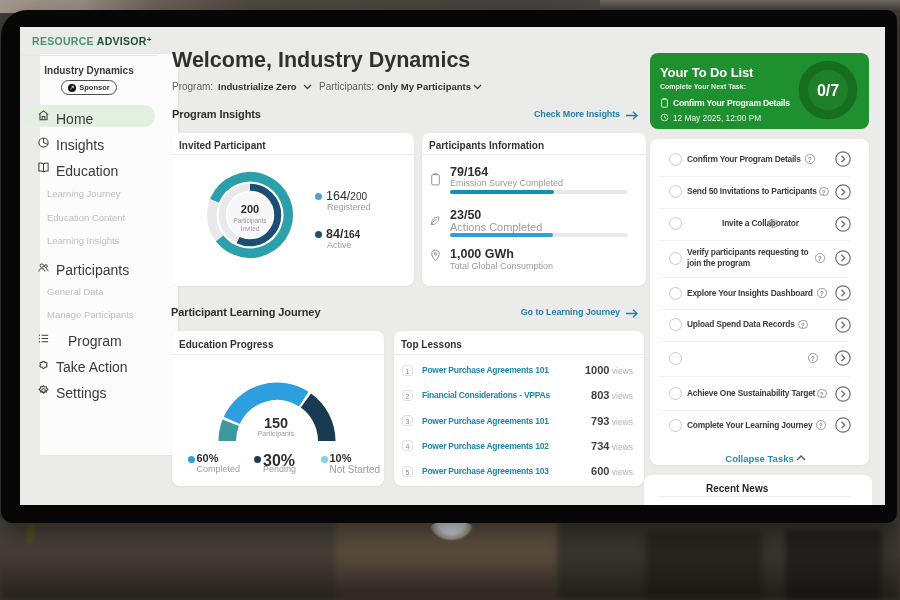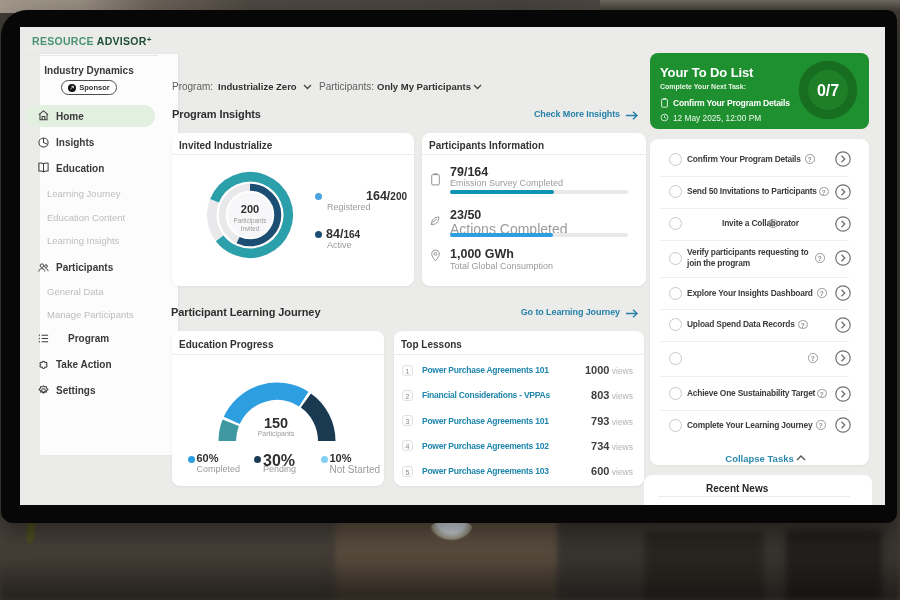--- a/index.html
+++ b/index.html
@@ -11,21 +11,21 @@
     background:linear-gradient(90deg,#a0968a 0%,#958b7f 9%,#6a6158 17%,#4d4741 28%,#46413c 58%,#544e48 82%,#3a3632 100%); }
   #botband { left:0; top:518px; width:900px; height:82px; background:linear-gradient(180deg,#48423b 0%,#433d36 40%,#37322c 100%); }
   .bgpatch { filter:blur(3px); }
   
   #bezel { left:1px; top:10px; width:896px; height:513px; background:#070707;
     border-radius:26px 10px 10px 12px; box-shadow:0 10px 22px rgba(0,0,0,.4); }
   #screen { left:20px; top:27px; width:865px; height:478px; background:#ebebea; overflow:hidden; }
   
   #sidebar { left:20px; top:27px; width:138px; height:401px; background:#fcfcfc; border-radius:0 0 6px 0;
     box-shadow:1px 0 3px rgba(0,0,0,.05); }
-  .navlabel { font-weight:bold; font-size:10px; color:#3a3a3a; }
+  .navlabel { font-weight:normal; font-size:14px; color:#3a3a3a; }
   .navsub { font-size:9.5px; color:#bdbdbd; }
   .navicon { position:absolute; left:17px; width:13px; height:13px; color:#3d3d3d; }
   
   .card { position:absolute; background:#fff; border-radius:8px; box-shadow:0 1px 3px rgba(0,0,0,.05); }
   .cardhead { position:absolute; font-size:10px; font-weight:bold; color:#323232; }
   .carddiv { position:absolute; height:1px; background:#ececec; }
   .seclabel { position:absolute; font-size:11px; font-weight:bold; color:#2f2f2f; letter-spacing:-.1px; }
   .link { position:absolute; font-size:9px; font-weight:bold; color:#2681a8; letter-spacing:-.1px; }
   .gray { color:#9b9b9b; }
   .lchip { left:382px; width:11px; height:11px; border:1px solid #e2e2e2; border-radius:3px; background:#fcfcfc; font-size:7px; color:#8a8a8a; text-align:center; line-height:11px; }
@@ -107,51 +107,52 @@
     <svg class="navicon" style="top:330.5px;" viewBox="0 0 24 24" fill="none" stroke="currentColor" stroke-width="1.9">
         <path d="M10 4 c.8-1.6 3.2-1.6 4 0 l.6 1.4 1.6-.3 c1.8-.3 3 1.8 1.9 3.2 l-1 1.2 1 1.2 c1.1 1.4-.1 3.5-1.9 3.2 l-1.6-.3 -.6 1.4 c-.8 1.6-3.2 1.6-4 0 l-.6-1.4 -1.6.3 c-1.8.3-3-1.8-1.9-3.2 l1-1.2 -1-1.2 c-1.1-1.4.1-3.5 1.9-3.2 l1.6.3 Z" transform="translate(0 3)"></path>
       </svg>
     <div class="abs navlabel" style="left:36px;top:332px;">Take Action</div>
     <svg class="navicon" style="top:356.5px;" viewBox="0 0 24 24" fill="none" stroke="currentColor" stroke-width="1.9">
         <circle cx="12" cy="12" r="3.4"></circle>
         <path d="M12 3.2 l2 2.4 3-.8 .8 3 2.4 2.2 -2.4 2.2 -.8 3 -3-.8 -2 2.4 -2-2.4 -3 .8 -.8-3 -2.4-2.2 2.4-2.2 .8-3 3 .8 Z"></path>
       </svg>
     <div class="abs navlabel" style="left:36px;top:358px;">Settings</div>
 
+    <div class="abs" style="left:152px;top:21px;font-size:21.5px;font-weight:bold;color:#303030;letter-spacing:0;">Welcome, Industry Dynamics</div>
     <div class="abs" style="left:152px;top:54px;font-size:10px;color:#5f5f5f;">Program:</div>
     <div class="abs" style="left:198px;top:54px;font-size:9.5px;font-weight:bold;color:#303030;">Industrialize Zero</div>
     <svg class="abs" style="left:283px;top:57px;" width="9" height="6" viewBox="0 0 9 6">
         <path d="M1 1 L4.5 4.5 L8 1" stroke="#444" stroke-width="1.3" fill="none"></path>
       </svg>
     <div class="abs" style="left:299px;top:54px;font-size:10px;color:#5f5f5f;">Participants:</div>
     <div class="abs" style="left:357px;top:54px;font-size:9.5px;font-weight:bold;color:#303030;">Only My Participants</div>
     <svg class="abs" style="left:453px;top:57px;" width="9" height="6" viewBox="0 0 9 6">
         <path d="M1 1 L4.5 4.5 L8 1" stroke="#444" stroke-width="1.3" fill="none"></path>
       </svg>
     <div class="abs seclabel" style="left:152px;top:81px;">Program Insights</div>
     <div class="abs link" style="left:378px;top:82px;width:222px;text-align:right;">Check More Insights</div>
     <svg class="abs" style="left:606px;top:84px;" width="13" height="9" viewBox="0 0 13 9">
         <path d="M0 4.5 H11 M7 .8 L11 4.5 L7 8.2" stroke="#2681a8" stroke-width="1.4" fill="none"></path>
       </svg>
 
     <div class="card" style="left:152px;top:105.5px;width:242px;height:153px;"></div>
-    <div class="cardhead" style="left:159px;top:113px;">Invited Industrialize</div>
+    <div class="cardhead" style="left:159px;top:113px;">Invited Participant</div>
     <div class="carddiv" style="left:152px;top:127px;width:242px;"></div>
     <svg class="abs" style="left:185.5px;top:143.5px;" width="88" height="88" viewBox="0 0 88 88">
       <circle cx="44" cy="44" r="38.25" fill="none" stroke="#e9e9ec" stroke-width="9.5"></circle>
       <circle cx="44" cy="44" r="38.25" fill="none" stroke="#2b9faa" stroke-width="9.5" stroke-dasharray="200.28 240.33" transform="rotate(202 44 44)"></circle>
       <circle cx="44" cy="44" r="27.75" fill="none" stroke="#e9e9ec" stroke-width="7"></circle>
       <circle cx="44" cy="44" r="27.75" fill="none" stroke="#1c4d72" stroke-width="7" stroke-dasharray="99.38 174.36" transform="rotate(-90 44 44)"></circle>
       <circle cx="44" cy="44" r="22.5" fill="#f7f7f9"></circle>
       <text x="44" y="42" text-anchor="middle" font-size="11" font-weight="bold" fill="#2f2f2f" font-family="Liberation Sans,sans-serif">200</text>
       <text x="44" y="52" text-anchor="middle" font-size="6.3" fill="#9b9b9b" font-family="Liberation Sans,sans-serif">Participants</text>
       <text x="44" y="60" text-anchor="middle" font-size="6.3" fill="#9b9b9b" font-family="Liberation Sans,sans-serif">Invited</text>
     </svg>
     <div class="abs" style="left:295px;top:166px;width:7px;height:7px;border-radius:50%;background:#4aa3dc;"></div>
-    <div class="abs" style="left:306px;top:161.5px;font-size:12.5px;font-weight:bold;color:#2f2f2f;margin-left:40px;">164/<span style="font-size:10px;">200</span></div>
+    <div class="abs" style="left:306px;top:161.5px;font-size:12.5px;font-weight:normal;color:#2f2f2f;">164/<span style="font-size:10px;">200</span></div>
     <div class="abs gray" style="left:307px;top:174.5px;font-size:9px;">Registered</div>
     <div class="abs" style="left:295px;top:204px;width:7px;height:7px;border-radius:50%;background:#1c4d72;"></div>
     <div class="abs" style="left:306px;top:199.5px;font-size:12.5px;font-weight:bold;color:#2f2f2f;">84/<span style="font-size:10px;">164</span></div>
     <div class="abs gray" style="left:307px;top:212.5px;font-size:9px;">Active</div>
 
     <div class="card" style="left:402px;top:105.5px;width:224px;height:153px;"></div>
     <div class="cardhead" style="left:409px;top:113px;">Participants Information</div>
     <div class="carddiv" style="left:402px;top:127px;width:224px;"></div>
     <svg class="abs" style="left:410px;top:146px;" width="11" height="13" viewBox="0 0 20 24" fill="none" stroke="#8f8f8f" stroke-width="1.8">
         <rect x="3" y="3" width="14" height="19" rx="2"></rect>
@@ -159,21 +160,21 @@
       </svg>
     <div class="abs" style="left:430px;top:137.5px;font-size:12.5px;font-weight:bold;color:#2f2f2f;">79/164</div>
     <div class="abs gray" style="left:430px;top:150.5px;font-size:9px;">Emission Survey Completed</div>
     <div class="abs" style="left:430px;top:163px;width:178px;height:3.5px;border-radius:2px;background:#e9e9e9;"></div>
     <div class="abs" style="left:430px;top:163px;width:104px;height:3.5px;border-radius:2px;background:#0f93b2;"></div>
     <svg class="abs" style="left:409px;top:188px;" width="12" height="12" viewBox="0 0 24 24" fill="none" stroke="#8f8f8f" stroke-width="1.8">
         <path d="M20 4 C12 4 5 8 4.5 19 C14 20 19 14 20 4 Z"></path>
         <path d="M4.5 19 C8 13 12 10 16 8"></path>
       </svg>
     <div class="abs" style="left:430px;top:180.5px;font-size:12.5px;font-weight:bold;color:#2f2f2f;">23/50</div>
-    <div class="abs gray" style="left:430px;top:193.5px;font-size:14px;">Actions Completed</div>
+    <div class="abs gray" style="left:430px;top:193.5px;font-size:11px;">Actions Completed</div>
     <div class="abs" style="left:430px;top:206px;width:178px;height:3.5px;border-radius:2px;background:#e9e9e9;"></div>
     <div class="abs" style="left:430px;top:206px;width:103px;height:3.5px;border-radius:2px;background:#2d9fe0;"></div>
     <svg class="abs" style="left:410px;top:222px;" width="11" height="13" viewBox="0 0 20 24" fill="none" stroke="#8f8f8f" stroke-width="1.8">
         <path d="M10 2 C6 2 3 5 3 9 c0 5 7 13 7 13 s7-8 7-13 c0-4-3-7-7-7 Z"></path>
         <circle cx="10" cy="9" r="2.6"></circle>
       </svg>
     <div class="abs" style="left:430px;top:220px;font-size:12.5px;font-weight:bold;color:#2f2f2f;">1,000 GWh</div>
     <div class="abs gray" style="left:430px;top:233.5px;font-size:9px;">Total Global Consumption</div>
 
     <div class="abs seclabel" style="left:151px;top:279px;">Participant Learning Journey</div>

